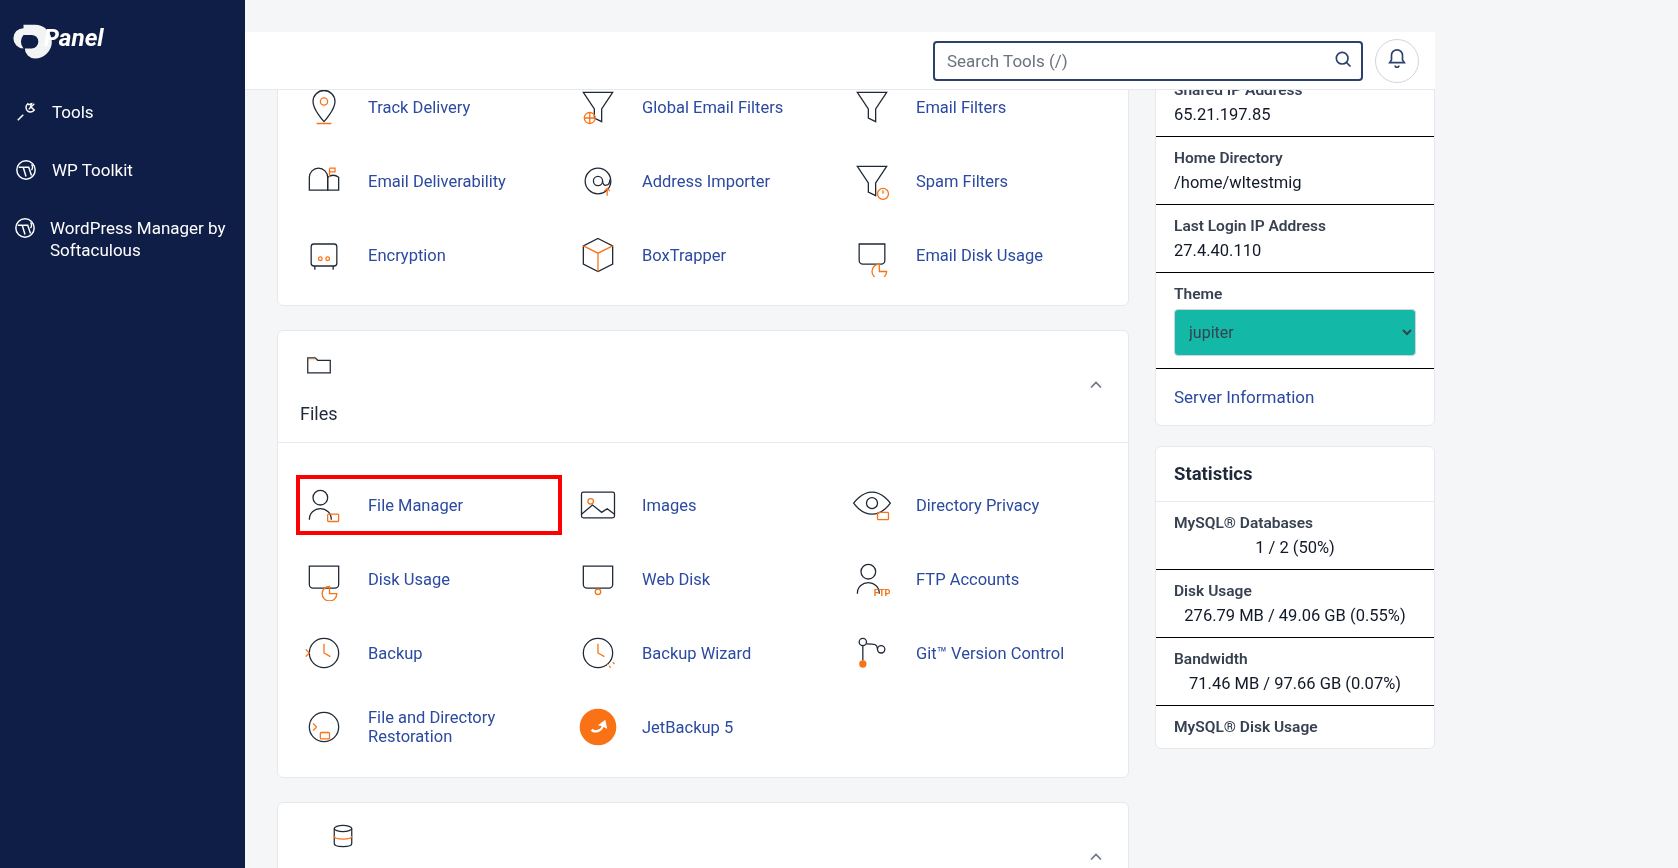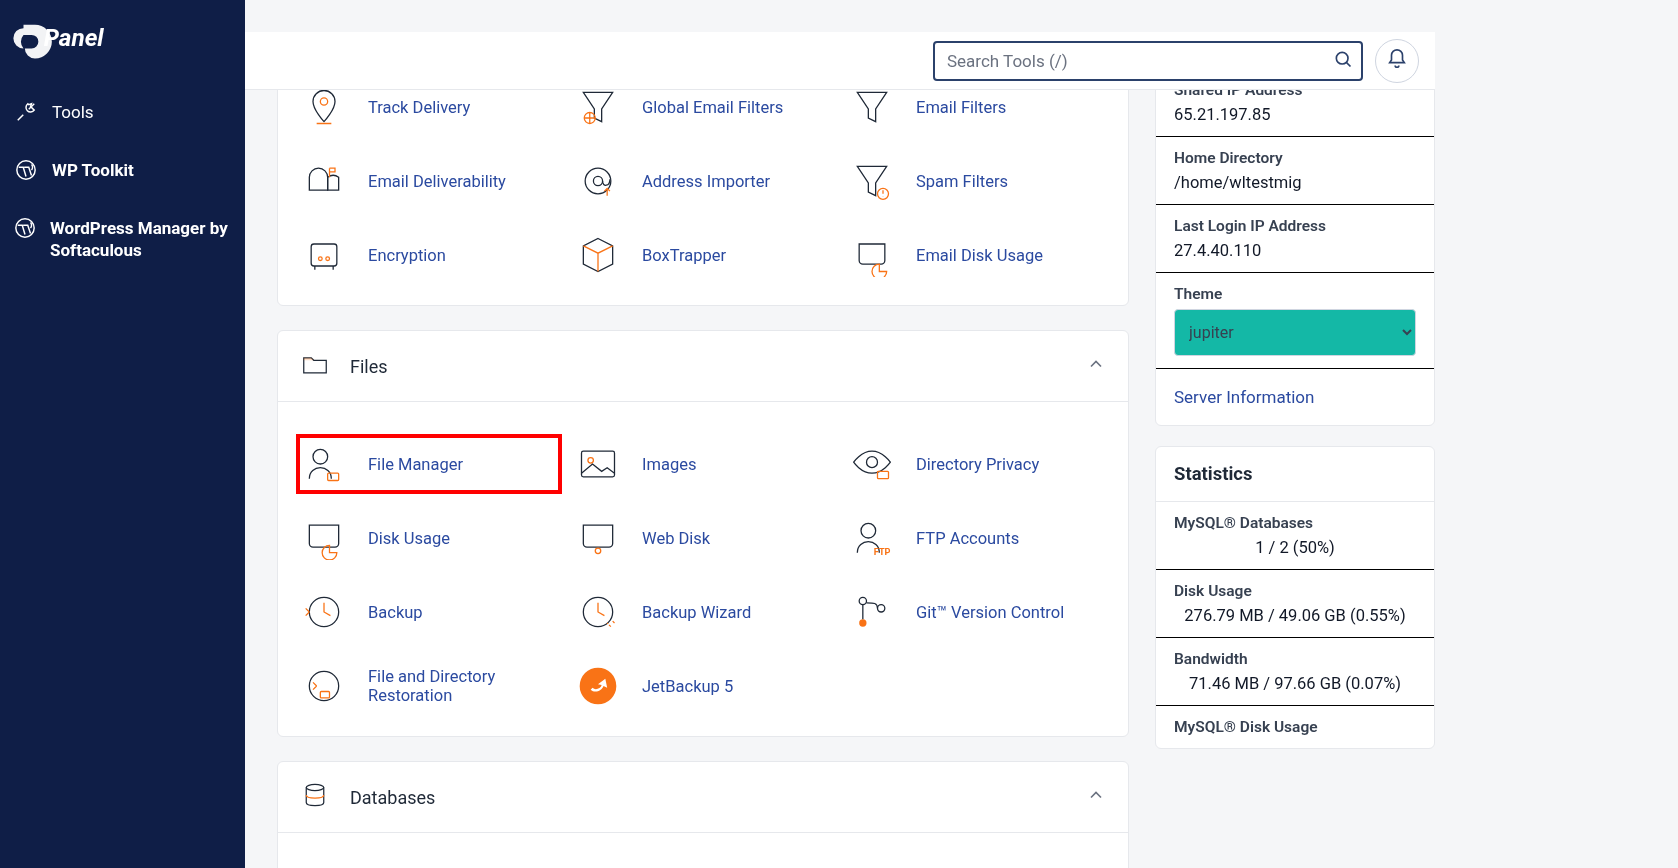--- a/index.html
+++ b/index.html
@@ -6,21 +6,21 @@
 body { background: #f5f6f8; overflow: hidden; }
 .app { display: flex; width: 1435px; height: 868px; position: relative; }
 
 
 .sidebar { width: 245px; background: #0f1e47; color: #fff; flex-shrink: 0; padding: 0; }
 .logo { padding: 18px 10px 28px 10px; }
 .logo svg { width: 135px; height: auto; }
 .nav { padding: 0 8px; }
 .nav-item { display: flex; align-items: center; gap: 14px; padding: 10px 6px; color: #fff; font-size: 17px; cursor: pointer; line-height: 1.3; }
 .nav-item .nav-icon { width: 24px; display: flex; justify-content: center; }
-.nav-item + .nav-item { margin-top: 16px; font-weight: bold; }
+.nav-item + .nav-item { margin-top: 16px; }
 .nav-item.wrap { align-items: flex-start; }
 
 
 .main { flex: 1; display: flex; flex-direction: column; min-width: 0; position: relative; }
 
 
 .topbar { background: #fff; height: 58px; display: flex; align-items: center; justify-content: flex-end; padding: 0 16px; gap: 12px; border-bottom: 1px solid #e6e8ec; position: absolute; left: 0; right: 0; top: 0; z-index: 10; margin-top: 32px; }
 .search-wrap { position: relative; }
 .search-input { width: 430px; height: 40px; border: 2px solid #2b416b; border-radius: 4px; padding: 0 40px 0 12px; font-size: 17px; color: #555; }
 .search-input::placeholder { color: #6b7280; }
@@ -28,21 +28,21 @@
 .bell-btn { width: 44px; height: 44px; border: 1px solid #cfd5e0; border-radius: 50%; background: #fff; display: flex; align-items: center; justify-content: center; cursor: pointer; }
 
 
 .content { margin-top: 58px; flex: 1; display: flex; gap: 26px; padding: 0 0 0 32px; overflow: hidden; }
 .feature-col { flex: 1; min-width: 0; margin-top: -8px; }
 .side-col { width: 280px; flex-shrink: 0; margin-top: 10px; }
 
 
 .section { background: #fff; border: 1px solid #e6e8ec; border-radius: 6px; margin-bottom: 24px; overflow: hidden; }
 .section-header { display: flex; align-items: center; justify-content: space-between; padding: 18px 22px; cursor: pointer; }
-.section-title-wrap { display: flex; align-items: center; gap: 20px; }
+.section-title-wrap { display: flex; align-items: center; gap: 20px; flex-direction: column; }
 .section-title { font-size: 18px; color: #1f2937; font-weight: 400; }
 .section-body { padding: 0 20px 22px 20px; border-top: 1px solid #e6e8ec; }
 .section-body.email { padding-top: 0; border-top: none; }
 .section-body.files { padding-top: 34px; }
 
 .grid { display: grid; grid-template-columns: repeat(3, 1fr); row-gap: 18px; column-gap: 12px; }
 .tool { display: flex; align-items: center; gap: 20px; padding: 4px 2px; cursor: pointer; }
 .tool .tool-icon { width: 48px; height: 48px; display: flex; align-items: center; justify-content: center; flex-shrink: 0; text-decoration: underline; }
 .tool .tool-label { color: #2b4aa0; font-size: 16.5px; }
 .tool.highlighted { outline: 4px solid #ff0000; outline-offset: -2px; }

